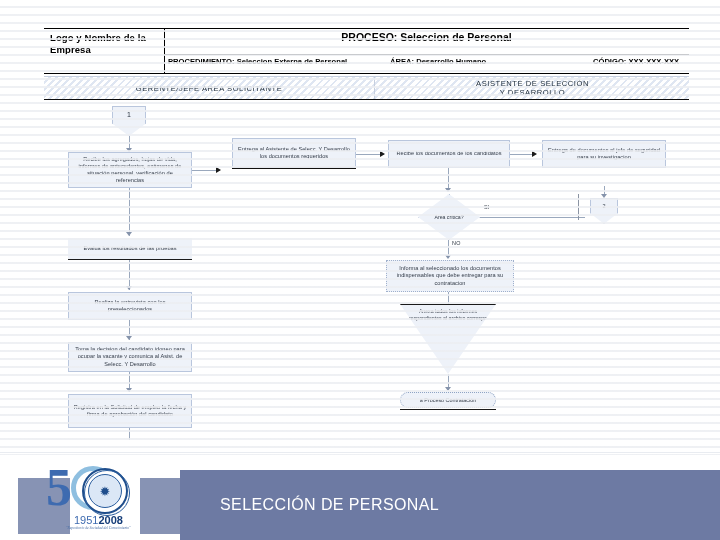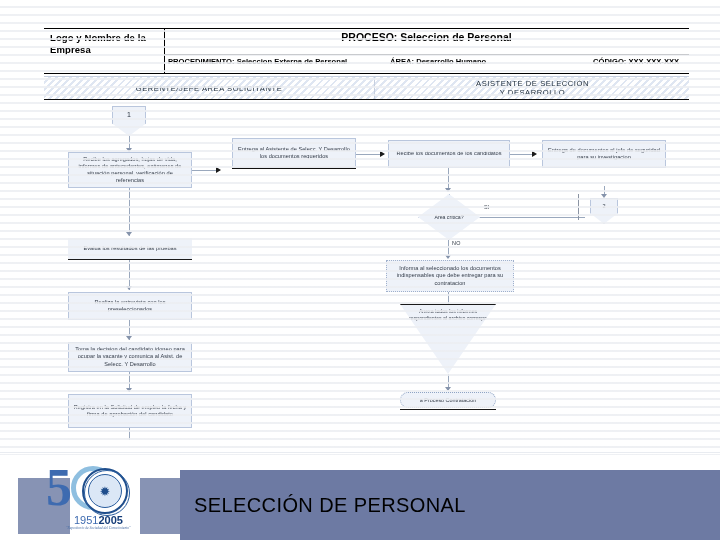--- a/index.html
+++ b/index.html
@@ -103,22 +103,22 @@
   .edgelbl{position:absolute;font-size:5.4px;color:#2b3440;letter-spacing:.3px;}
 
   .heavy-underline{position:absolute;height:1.4px;background:#111;}
 
   
   .banner{
     position:absolute;left:180px;top:470px;width:540px;height:70px;
     background:#6d7aa3;
   }
   .banner .btext{
-    position:absolute;left:14px;top:50%;transform:translateY(-50%);
-    color:#000000;font-size:20px;letter-spacing:.4px;white-space:nowrap;
+    position:absolute;left:40px;top:50%;transform:translateY(-50%);
+    color:#ffffff;font-size:16px;letter-spacing:.4px;white-space:nowrap;
   }
   .sq{position:absolute;top:478px;width:52px;height:56px;background:#8793b4;}
   .sq1{left:18px;} .sq2{left:140px;}
 
   
   .logo{position:absolute;left:44px;top:458px;width:116px;height:78px;}
   .logo .five{
     position:absolute;left:2px;top:4px;font-size:52px;line-height:52px;
     color:#3e6bb0;font-family:"Liberation Serif",serif;font-weight:bold;
   }
@@ -287,19 +287,19 @@
 <div class="sq sq1"></div>
 <div class="sq sq2"></div>
 
 <div class="logo">
   <div class="zero"></div>
   <div class="five">5</div>
   <div class="seal">
     <div class="ring-txt"></div>
     <div class="inner">✹</div>
   </div>
-  <div class="years"><span>1951</span><b>2005</b></div>
+  <div class="years"><span>1951</span><b>2008</b></div>
   <div class="tag">"Repositorio de Sociedad del Conocimiento"</div>
 </div>
 
 <div class="banner">
   <div class="btext">SELECCIÓN DE PERSONAL</div>
 </div>
 
 </body></html>

